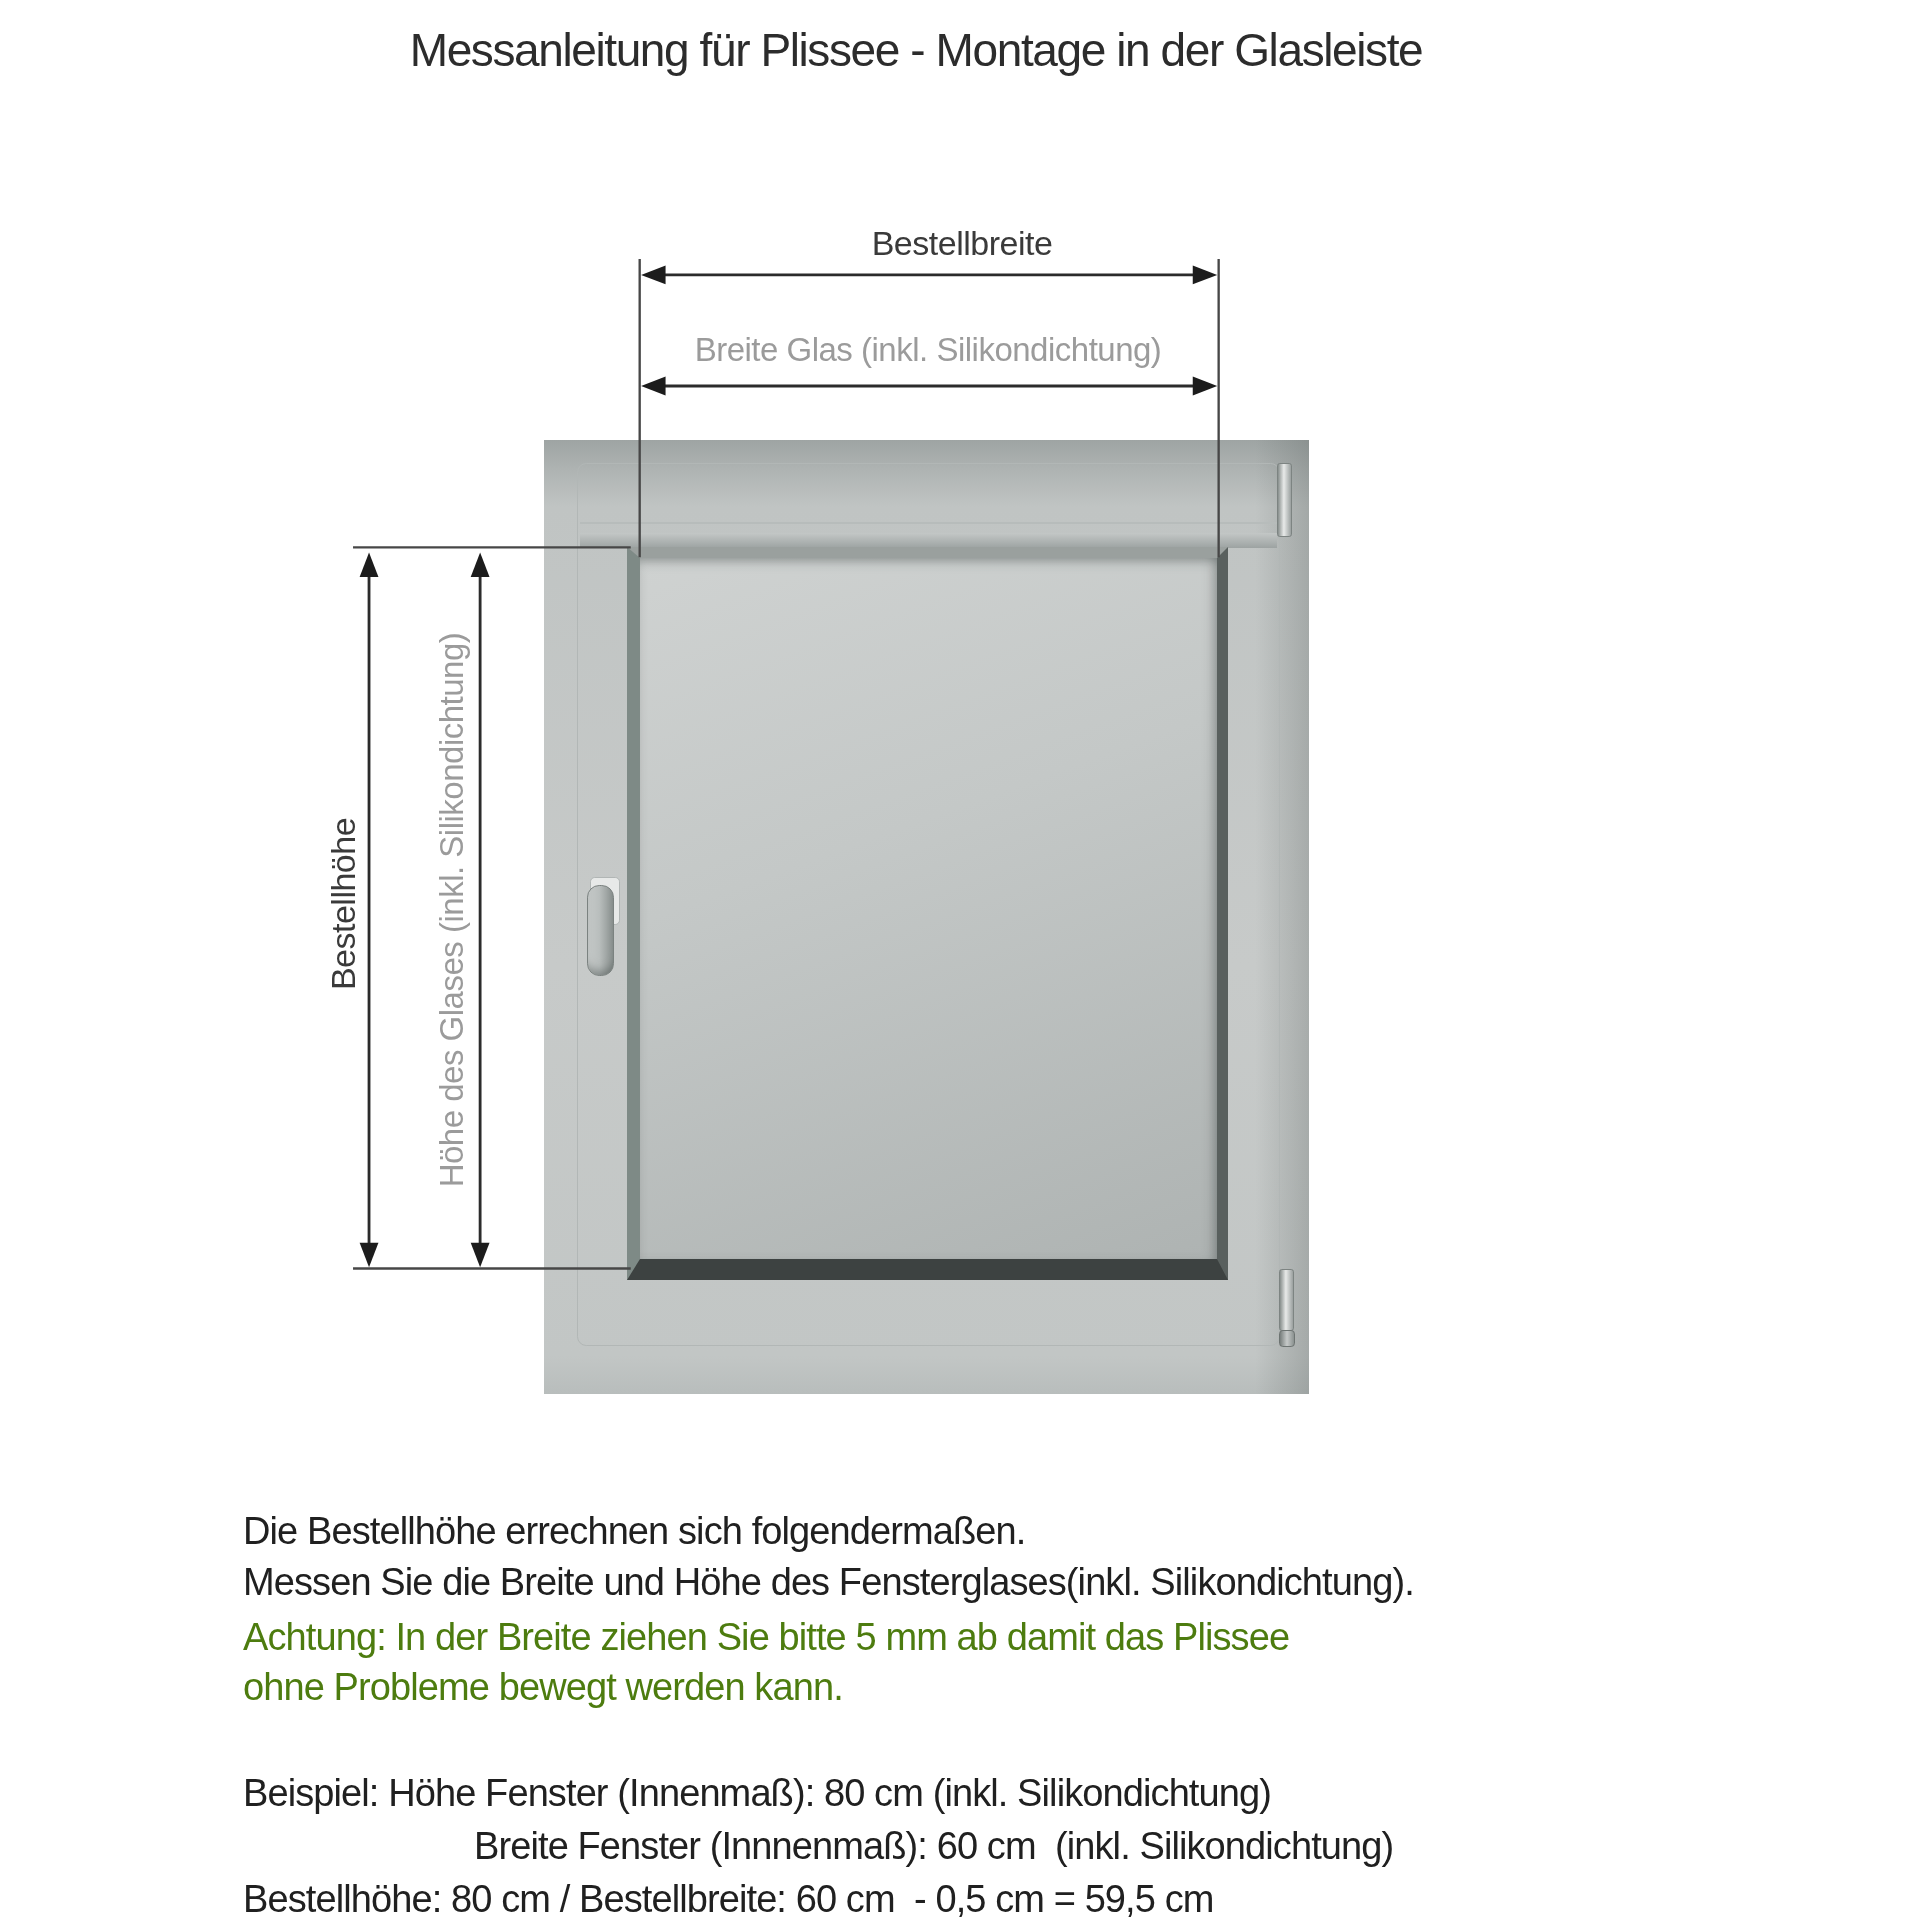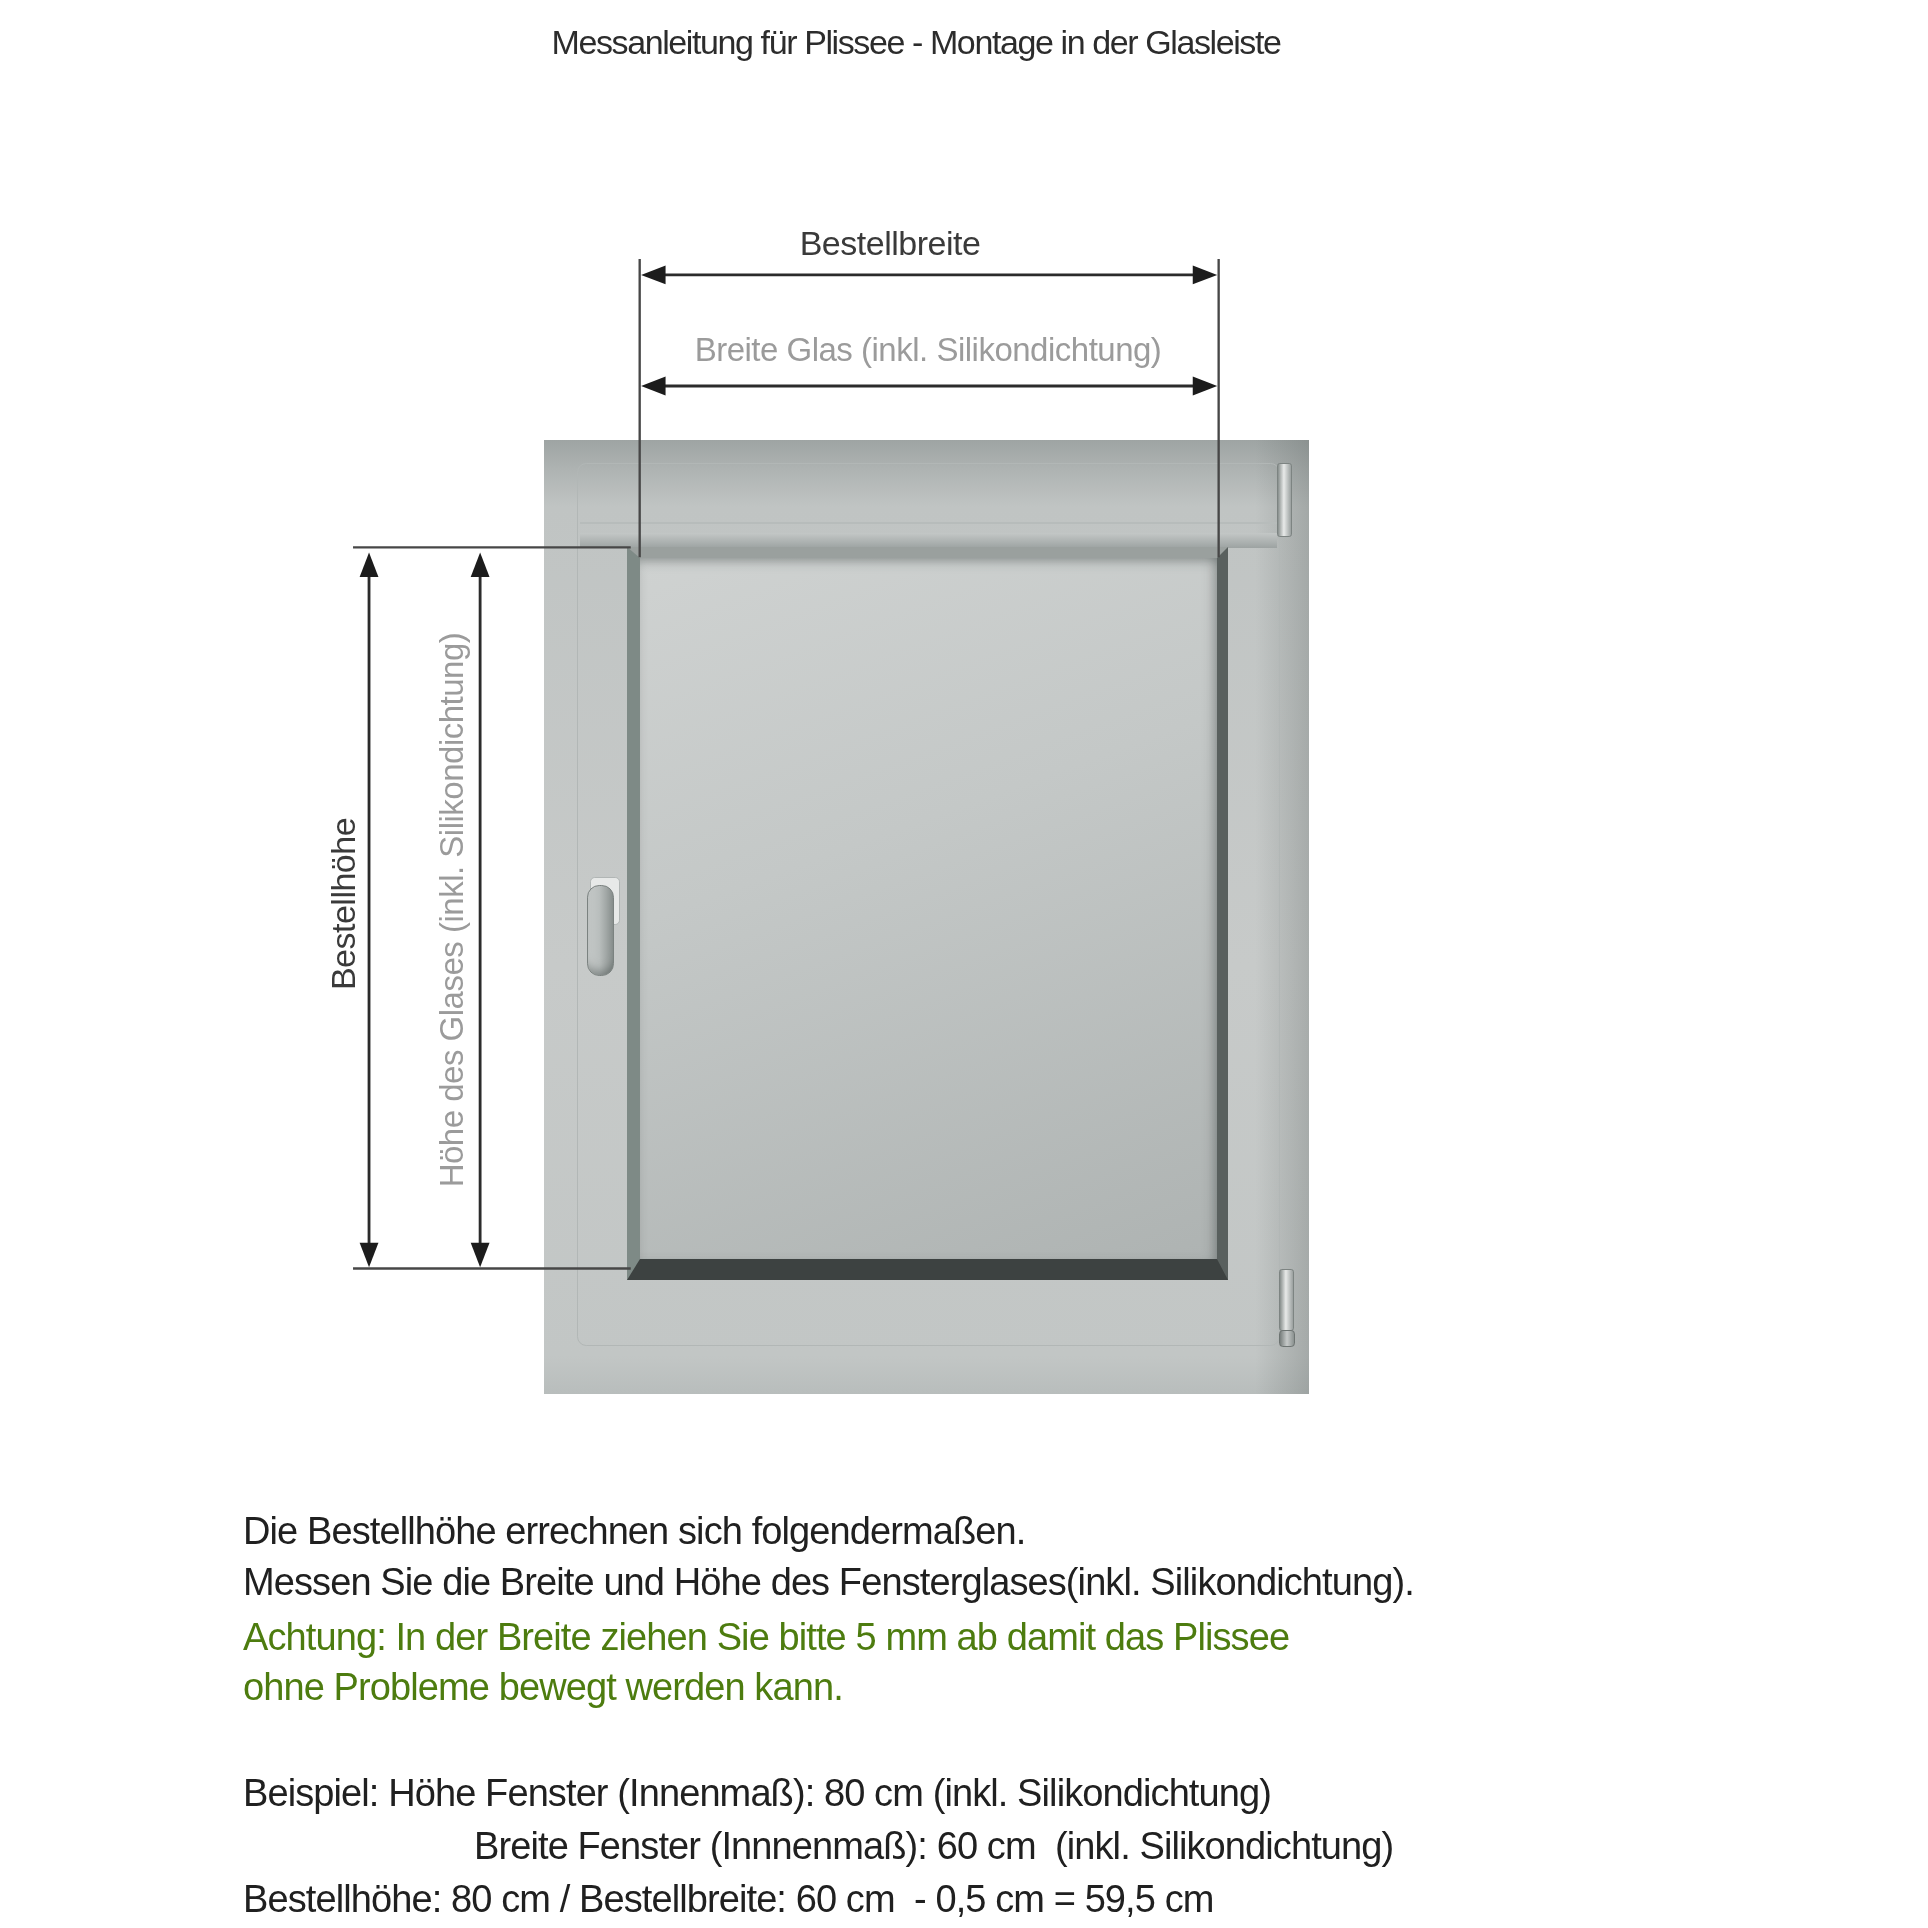--- a/index.html
+++ b/index.html
@@ -1,21 +1,21 @@
 <!DOCTYPE html>
 <html style="font-size:15px"><head>
 <meta charset="utf-8">
 <style>
   html,body{margin:0;padding:0;background:#ffffff;}
   #page{position:relative;width:1928px;height:1928px;background:#ffffff;overflow:hidden;
         font-family:"Liberation Sans",sans-serif;}
 
   
   .title{position:absolute;left:916px;top:22.6px;transform:translateX(-50%);
-         font-size:34px;letter-spacing:-1.4px;color:#2c2c2c;white-space:pre;font-weight:400;}
+         font-size:46px;letter-spacing:-1.4px;color:#2c2c2c;white-space:pre;font-weight:400;}
 
   
   .win-frame{position:absolute;left:544px;top:440px;width:765px;height:954px;
     background:
       linear-gradient(90deg, rgba(0,0,0,0) 93%, rgba(88,96,94,0.28) 100%),
       linear-gradient(180deg,#9ea4a3 0%,#aeb3b2 3%,#c0c4c3 7%,#c7cac9 55%,#c2c6c5 96%,#b8bdbc 100%);}
   .win-outline{position:absolute;left:577px;top:463px;width:701px;height:881px;
     border:1.9px solid #b2b7b6;border-radius:9.4px;}
   .sash-seam{position:absolute;left:580px;top:522px;width:697px;height:1.9px;background:#b7bcbb;}
   .sash-step{position:absolute;left:580px;top:533px;width:697px;height:15px;
@@ -38,21 +38,21 @@
   .hinge-knob{position:absolute;left:1279px;top:1330px;width:14px;height:15px;border-radius:3.8px;
     background:linear-gradient(90deg,#777e7c,#c6cac9 50%,#8a918f);border:0.9px solid #6d7472;}
 
   
   .dims{position:absolute;left:0;top:0;width:1928px;height:1928px;pointer-events:none;}
 
   
   .dimlabel{position:absolute;white-space:pre;font-size:34px;letter-spacing:-0.5px;}
   .dimlabel.dark{color:#3a3a3a;}
   .dimlabel.gray{color:#9b9b9b;}
-  .lbl-order-width{left:890px;top:224px;transform:translateX(-50%);}
+  .lbl-order-width{left:962px;top:224px;transform:translateX(-50%);}
   .lbl-glass-width{left:928px;top:331px;transform:translateX(-50%);font-size:33px;}
   .lbl-order-height{left:343px;top:904px;transform:translate(-50%,-50%) rotate(-90deg);}
   .lbl-glass-height{left:452px;top:910px;transform:translate(-50%,-50%) rotate(-90deg);font-size:33px;}
 
   
   .para{position:absolute;left:243px;white-space:pre;font-size:38px;letter-spacing:-0.9px;
         color:#202020;font-weight:400;}
   .para.red{color:#4d7c0f;}
   .p1{top:1510px;}
   .p2{top:1561px;text-align:center;}

